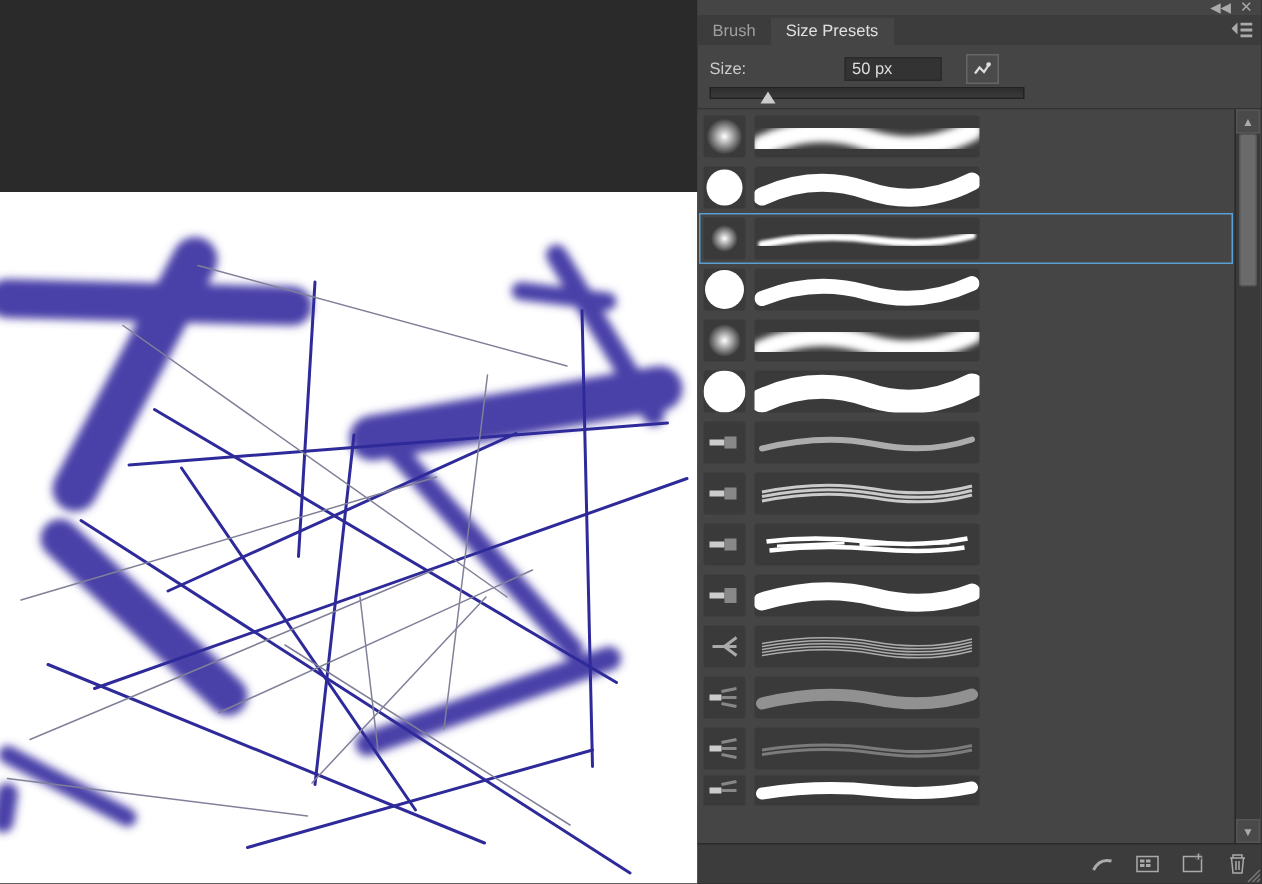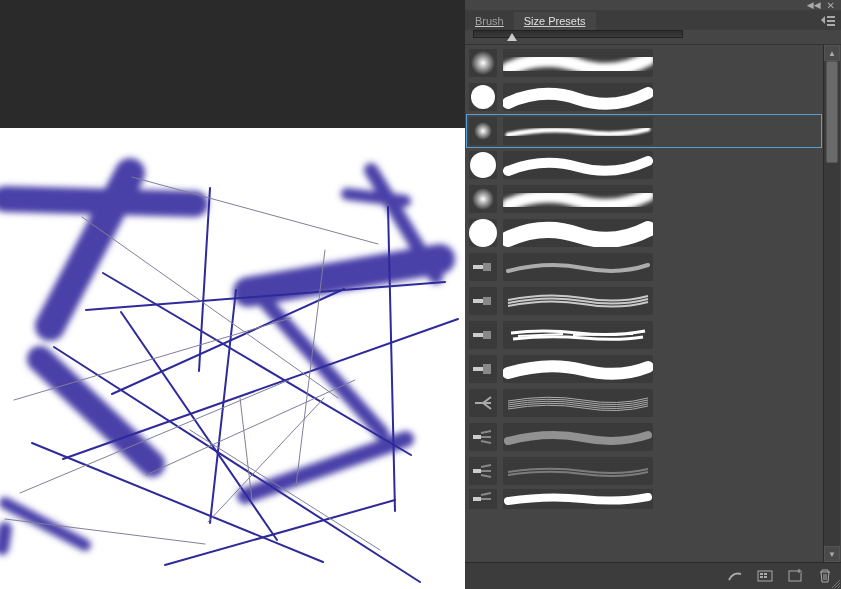--- a/index.html
+++ b/index.html
@@ -39,21 +39,20 @@
     justify-content: flex-end;
     align-items: center;
     padding-right: 6px;
     gap: 6px;
   }
   .tabs {
     display: flex;
     background: #3c3c3c;
     height: 20px;
     align-items: flex-end;
-    text-decoration: underline;
   }
   .tab {
     padding: 3px 10px 3px 10px;
     background: #3c3c3c;
     color: #a0a0a0;
     cursor: pointer;
     font-size: 11px;
   }
   .tab.active {
     background: #454545;
@@ -270,20 +269,30 @@
     <div class="tab-menu">
       <svg width="14" height="10" viewBox="0 0 14 10">
           <path d="M0 4 L4 0 L4 8 Z" fill="#aaa"></path>
           <rect x="6" y="0" width="8" height="2" fill="#aaa"></rect>
           <rect x="6" y="4" width="8" height="2" fill="#aaa"></rect>
           <rect x="6" y="8" width="8" height="2" fill="#aaa"></rect>
         </svg>
     </div>
   </div>
 
+  <div class="size-row">
+    <div class="size-label">Size:</div>
+    <input class="size-input" value="50 px" style="">
+    <div class="toggle-btn">
+      <svg width="14" height="14" viewBox="0 0 14 14">
+          <path d="M2 10 L5 6 L8 9 L12 3" stroke="#ddd" fill="none" stroke-width="1.5"></path>
+          <circle cx="11" cy="4" r="1.5" fill="#ddd"></circle>
+        </svg>
+    </div>
+  </div>
 
   <div class="slider-row">
     <div class="slider-track"></div>
     <div class="slider-thumb"></div>
   </div>
 
   <div class="preset-area">
     <div class="preset-list">
 
       <div class="preset-row">

